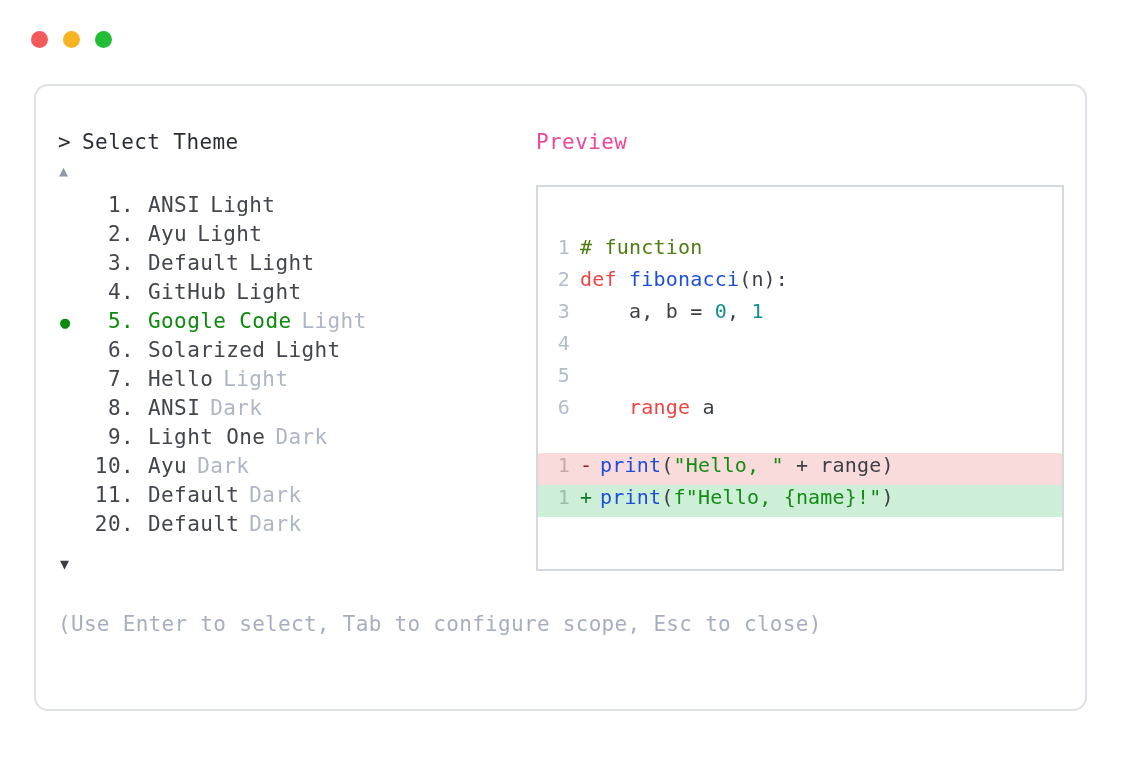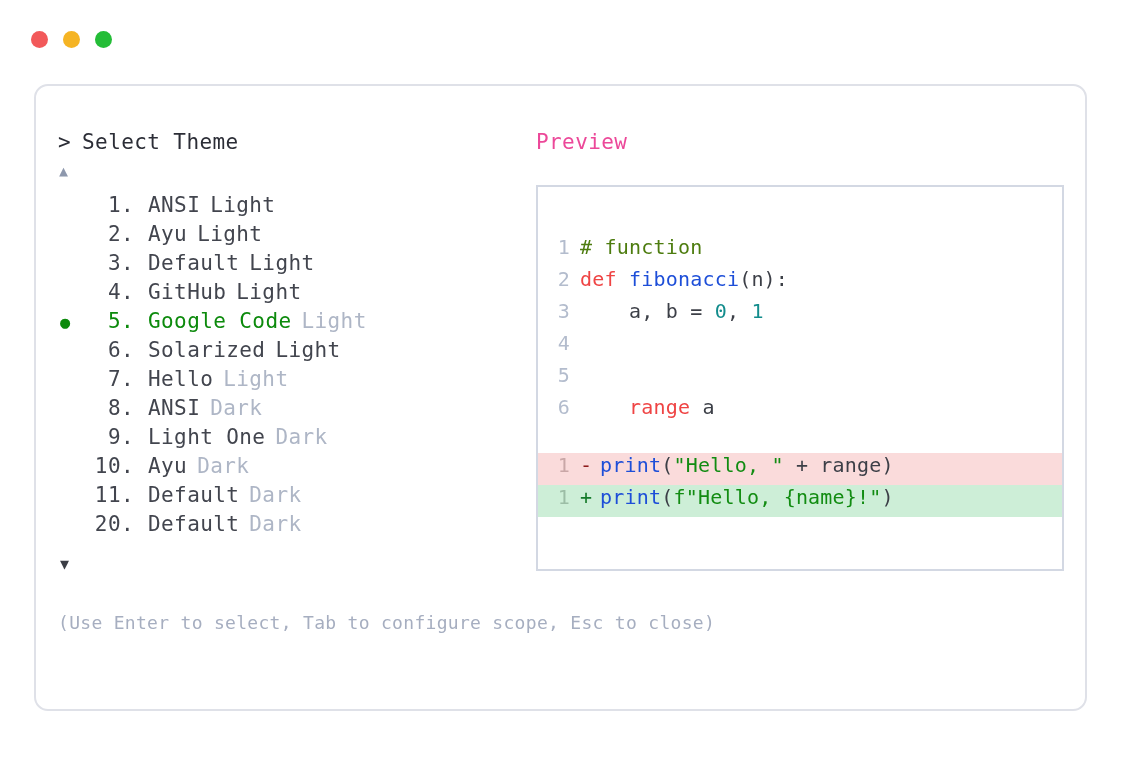--- a/index.html
+++ b/index.html
@@ -112,21 +112,21 @@
   #scroll-down-arrow {
     margin-top: 9px;
     font-size: 15px;
     line-height: 14px;
     color: #3b3d45;
     padding-left: 2px;
     height: 18px;
   }
   #help-text {
     margin-top: 37px;
-    font-size: 18px;
+    font-size: 21px;
     letter-spacing: 0.3px;
     color: #a6aec0;
     white-space: pre;
   }
 
   
   #preview-pane {
     position: absolute;
     left: 500px;
     top: 44px;

